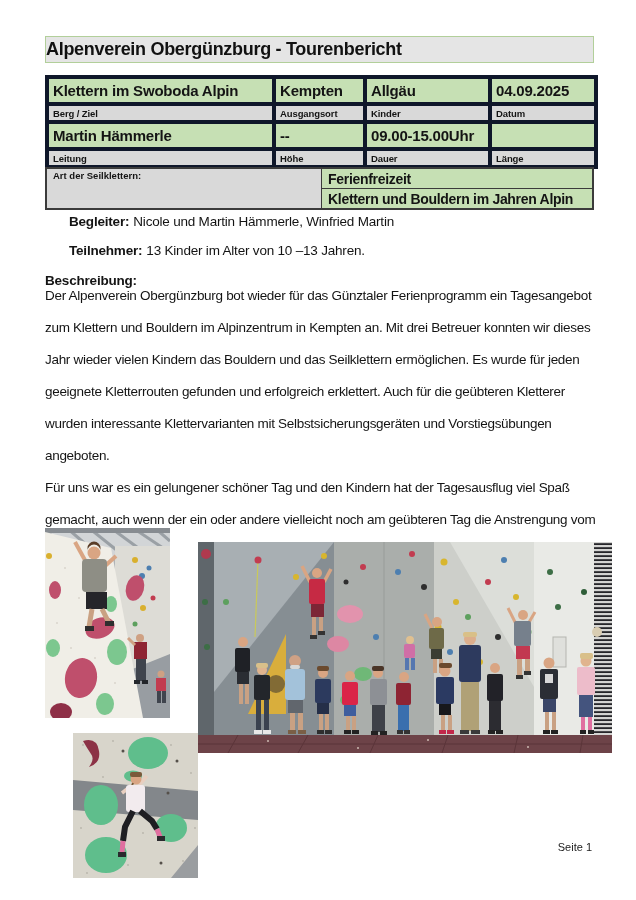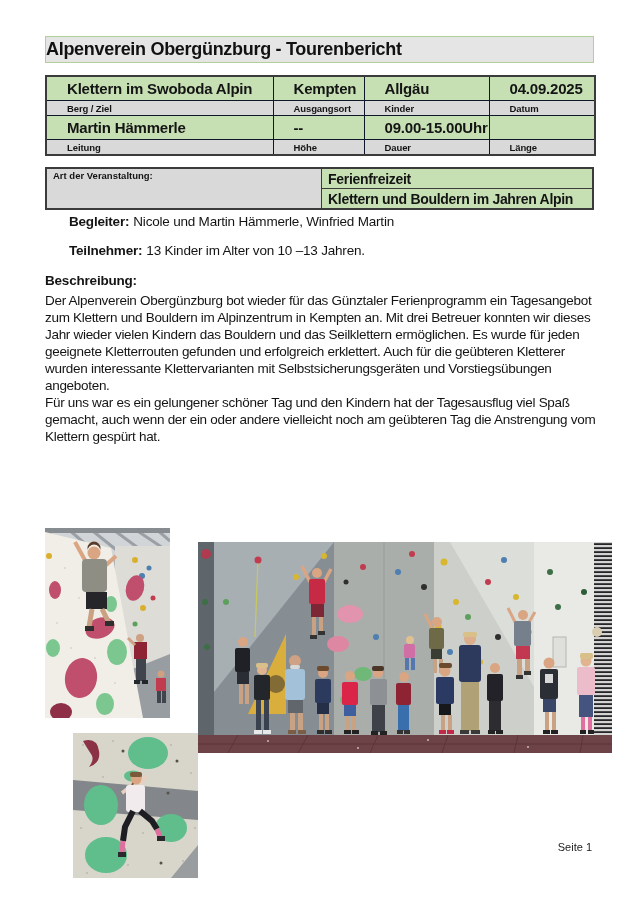--- a/index.html
+++ b/index.html
@@ -12,33 +12,33 @@
   
   .banner{
     left:45px;top:36px;width:547px;height:25px;background:#e5e5e5;
     border:1px solid #b2cf9a;display:flex;align-items:center;
   }
   .banner .title{font-size:18px;font-weight:bold;letter-spacing:-0.3px;color:#111;}
   
   table{border-collapse:collapse;table-layout:fixed;}
   .info-table{left:45px;top:75px;}
   .info-table table{width:549px;border:2px solid #3b3b3b;}
-  .info-table td{border:1px solid #0f172a;padding:0 0 0 20px;vertical-align:middle;overflow:hidden;white-space:nowrap;}
+  .info-table td{border:4px solid #0f172a;padding:0 0 0 4px;vertical-align:middle;overflow:hidden;white-space:nowrap;}
   td.val{background:#c6e0b4;font-weight:bold;font-size:15px;letter-spacing:-0.2px;height:23px;}
   td.lab{background:#d9d9d9;font-weight:bold;font-size:9.5px;letter-spacing:-0.1px;height:14px;}
   
   .event-table{left:45px;top:167px;}
   .event-table table{width:549px;border:2px solid #3b3b3b;}
   .event-table td{border:1px solid #3b3b3b;padding:1px 0 0 6px;overflow:hidden;white-space:nowrap;}
   .event-table td.left{background:#d9d9d9;font-weight:bold;font-size:9.5px;vertical-align:top;width:268px;}
   .event-table td.right{background:#c6e0b4;font-weight:bold;font-size:14px;letter-spacing:-0.3px;height:18px;vertical-align:middle;margin-left:32px;}
   
   .line{left:45px;width:552px;font-size:13.5px;letter-spacing:-0.2px;line-height:20px;}
   .line b{margin-right:4px;margin-left:24px;}
-  .desc{left:45px;top:292px;width:552px;font-size:13.5px;letter-spacing:-0.3px;line-height:17px;}
+  .desc{left:45px;top:280px;width:552px;font-size:13.5px;letter-spacing:-0.3px;line-height:32px;}
   .footer{right:44px;top:841px;font-size:11px;color:#222;}
   .photo{display:block;}
 </style>
 </head>
 <body>
 
 <div class="page">
 
   <div class="abs banner">
     <span class="title">Alpenverein Obergünzburg - Tourenbericht</span>
@@ -78,21 +78,21 @@
         <td class="lab">Länge</td>
       </tr>
     </tbody>
       </table>
   </div>
 
   <div class="abs event-table">
     <table>
       <tbody>
           <tr>
-        <td class="left" rowspan="2">Art der Veranstaltung:</td>
+        <td class="left" rowspan="2">Art der Seilklettern:</td>
         <td class="right">Ferienfreizeit</td>
       </tr>
       <tr>
         <td class="right">Klettern und Bouldern im Jahren Alpin</td>
       </tr>
     </tbody>
       </table>
   </div>
 
   <div class="abs line" style="top:212px">

